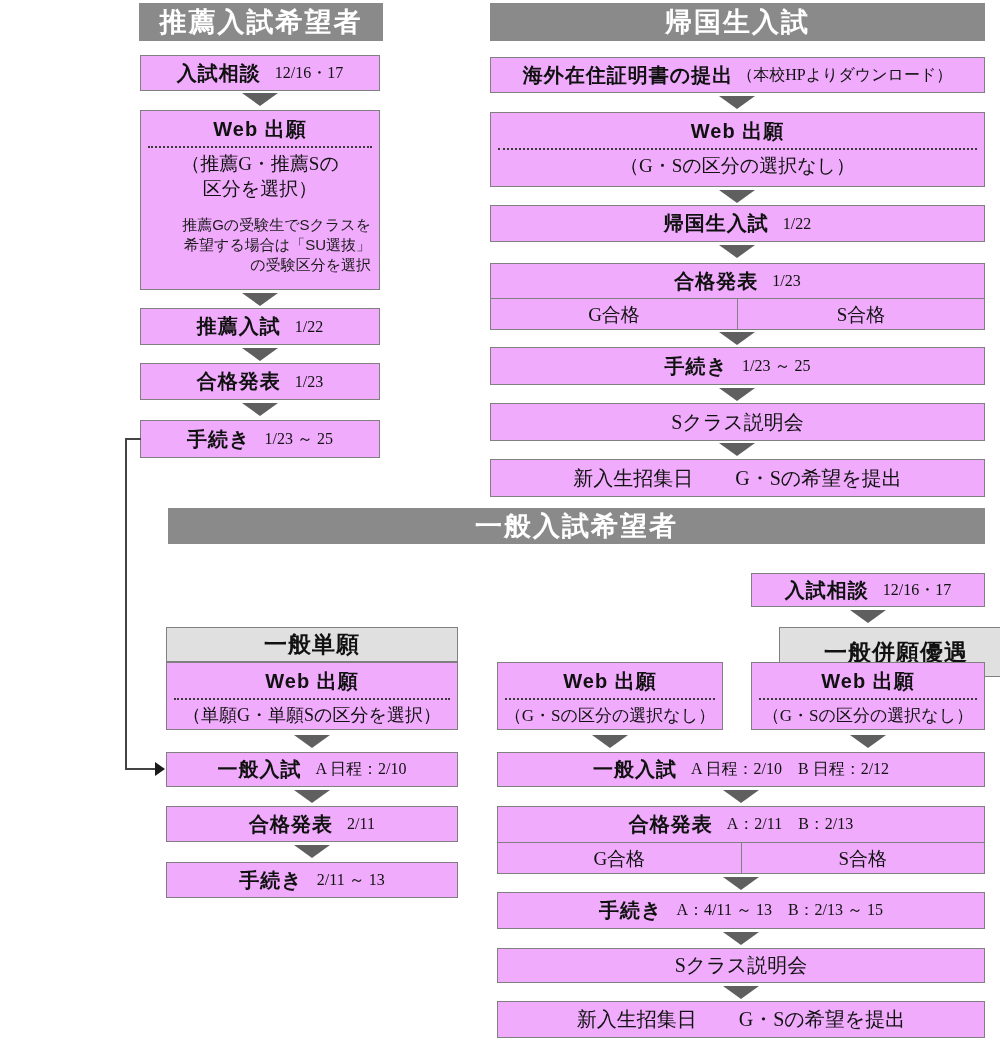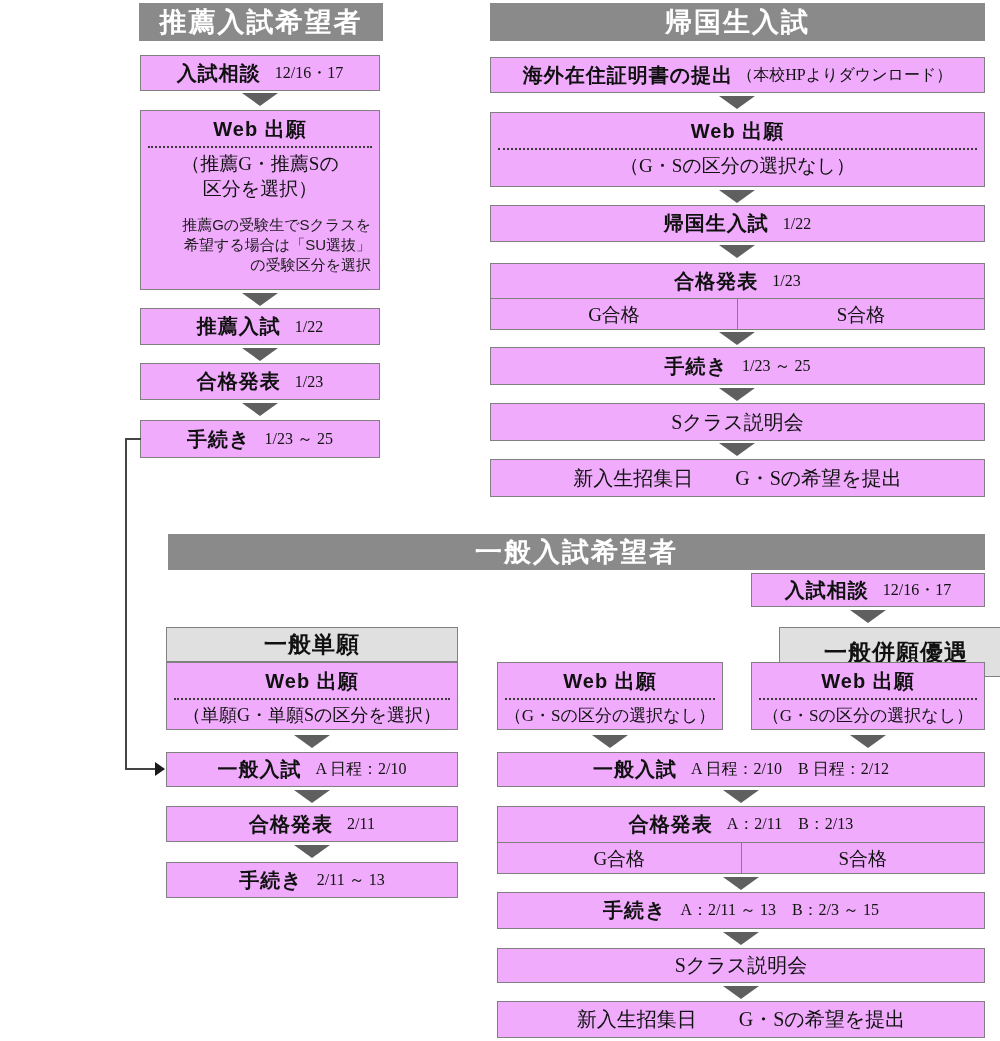--- a/index.html
+++ b/index.html
@@ -138,21 +138,21 @@
     <span class="serifline" style="font-size:20px">Sクラス説明会</span>
   </div>
   <div class="arr" style="left:719px;top:443px"></div>
 
   <div class="box row" style="left:490px;top:459px;width:495px;height:38px">
     <span class="serifline" style="font-size:20px">新入生招集日</span>
     <span class="gap"></span>
     <span class="serifline" style="font-size:20px">G・Sの希望を提出</span>
   </div>
 
-  <div class="hdr" style="left:168px;top:534px;width:817px;height:36px">一般入試希望者</div>
+  <div class="hdr" style="left:168px;top:508px;width:817px;height:36px">一般入試希望者</div>
 
   <div class="box row" style="left:751px;top:573px;width:234px;height:34px">
     <span class="lbl">入試相談</span>
     <span class="date">12/16・17</span>
   </div>
   <div class="arr" style="left:850px;top:610px"></div>
 
   <div class="subhdr" style="left:166px;top:627px;width:292px;height:35px">一般単願</div>
   <div class="subhdr" style="left:779px;top:627px;width:234px;height:50px">一般併願優遇</div>
 
@@ -205,21 +205,21 @@
 
   <div class="arr" style="left:294px;top:845px"></div>
   <div class="arr" style="left:723px;top:877px"></div>
 
   <div class="box row" style="left:166px;top:862px;width:292px;height:36px">
     <span class="lbl">手続き</span>
     <span class="date">2/11 ～ 13</span>
   </div>
   <div class="box row" style="left:497px;top:892px;width:488px;height:37px">
     <span class="lbl">手続き</span>
-    <span class="date">A：2/11 ～ 13　B：2/3 ～ 15</span>
+    <span class="date">A：4/11 ～ 13　B：2/13 ～ 15</span>
   </div>
   <div class="arr" style="left:723px;top:932px"></div>
 
   <div class="box row" style="left:497px;top:948px;width:488px;height:35px">
     <span class="serifline" style="font-size:20px">Sクラス説明会</span>
   </div>
   <div class="arr" style="left:723px;top:986px"></div>
 
   <div class="box row" style="left:497px;top:1001px;width:488px;height:37px">
     <span class="serifline" style="font-size:20px">新入生招集日</span>

